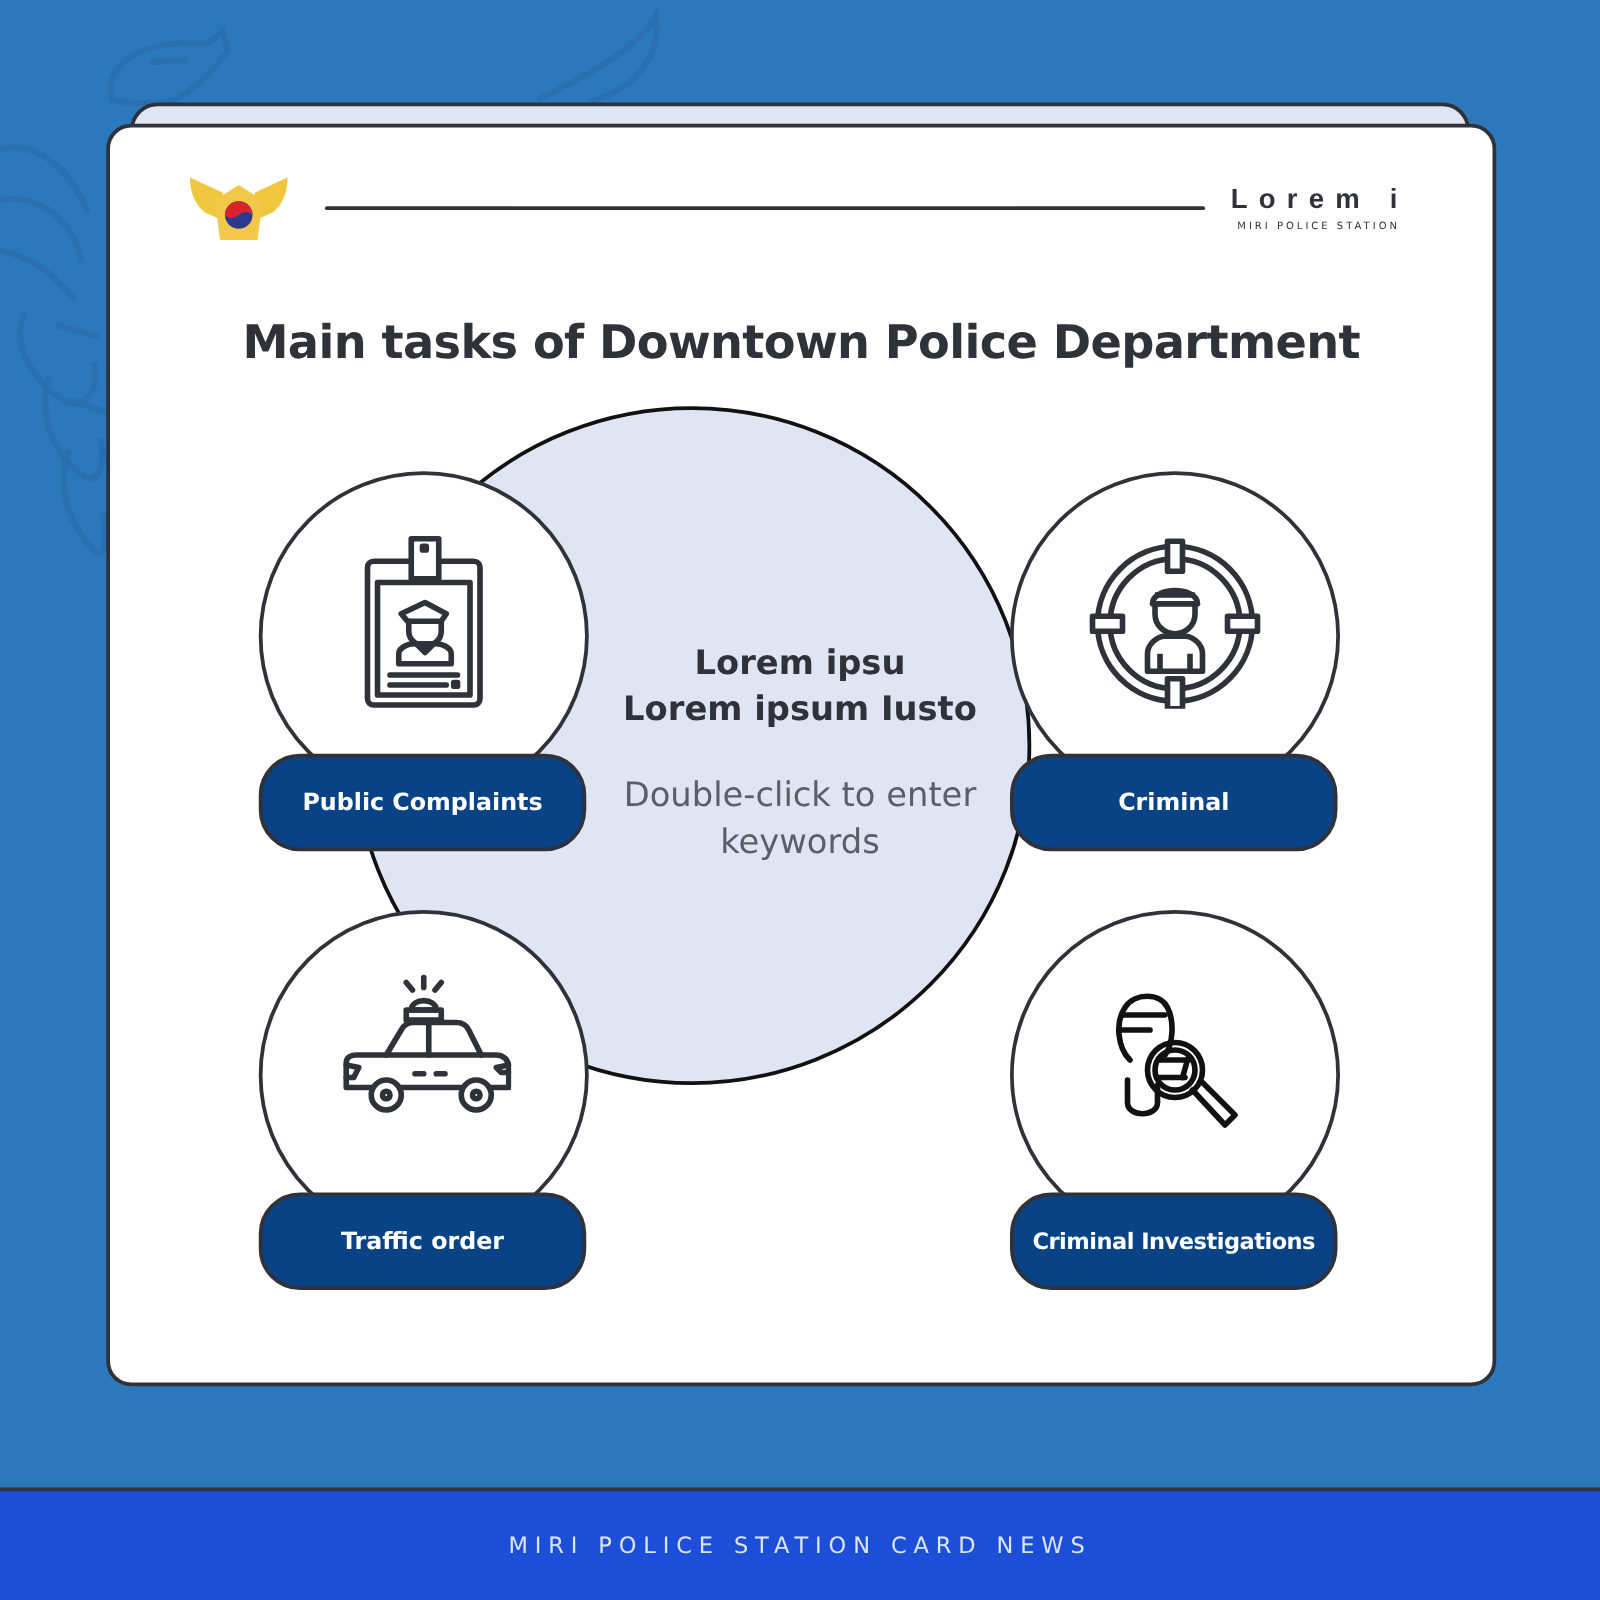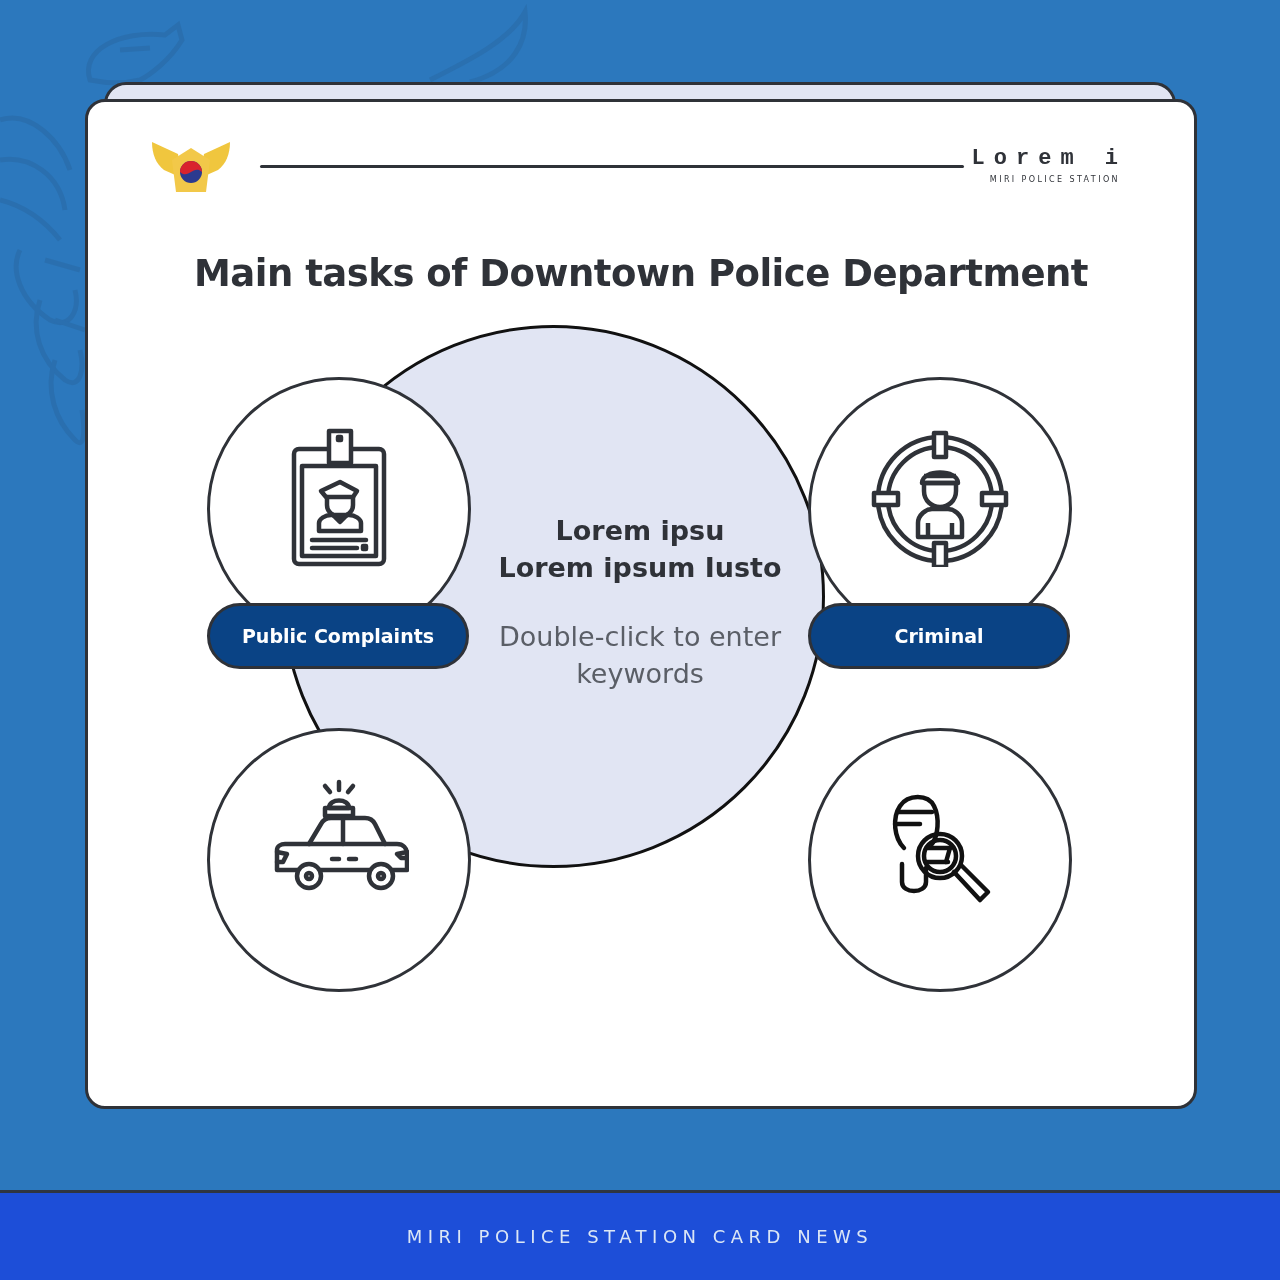--- a/index.html
+++ b/index.html
@@ -21,21 +21,21 @@
     position: absolute; left: 85px; top: 99px; width: 1112px; height: 1010px;
     background: #ffffff; border: 3px solid #2f3238; border-radius: 20px;
   }
   .logo { position: absolute; left: 62px; top: 38px; width: 82px; height: 56px; }
   .header-line {
     position: absolute; left: 172px; top: 63px; width: 704px; height: 3px;
     background: #2f3238; border-radius: 2px;
   }
   .brand { position: absolute; right: 76px; top: 44px; text-align: right; }
   .brand-title {
-    font-family: Liberation Mono, monospace; font-size: 22px; font-weight: bold;
+    font-family: Liberation Sans, sans-serif; font-size: 22px; font-weight: bold;
     letter-spacing: 9px; color: #2f3238; margin-right: -9px;
   }
   .brand-sub {
     font-family: "DejaVu Sans", sans-serif; font-size: 8px; letter-spacing: 2.4px;
     color: #2f3238; margin-top: 4px; margin-right: -2px;
   }
   .title {
     position: absolute; left: 0; width: 100%; top: 150px; text-align: center;
     font-family: "DejaVu Sans", sans-serif; font-weight: bold; font-size: 37px;
     color: #2f3238; letter-spacing: -0.5px;
@@ -59,21 +59,21 @@
     position: absolute; width: 264px; height: 294px;
   }
   .task-circle {
     position: absolute; left: 0; top: 0; width: 264px; height: 264px;
     border-radius: 50%; background: #ffffff; border: 3px solid #2f3238;
   }
   .task-icon {
     position: absolute; left: 62px; top: 50px; width: 140px; height: 140px;
   }
   .task-pill {
-    position: absolute; left: 0; top: 226px; width: 262px; height: 66px;
+    position: absolute; left: 0; top: 226px; width: 262px; height: 78px;
     border-radius: 33px; background: #0a4385; border: 3px solid #2f3238;
     display: flex; align-items: center; justify-content: center;
     color: #ffffff; font-family: "DejaVu Sans", sans-serif; font-weight: bold;
     font-size: 19px; white-space: nowrap; cursor: pointer;
   }
   .task-pill.long { font-size: 18px; letter-spacing: -0.4px; }
   .footer {
     position: absolute; left: 0; top: 1190px; width: 1280px; height: 90px;
     background: #1d4ed8; border-top: 3px solid #2f3540;
     display: flex; align-items: center; justify-content: center;
@@ -181,33 +181,35 @@
     <path d="M8 92 L 8 72 C 8 68, 12 66, 16 66 L 128 66 C 134 66, 138 70, 138 76 L 138 92 Z"></path>
     <path d="M8 74 L 18 76 L 14 84 L 8 84"></path>
     <path d="M138 74 L 128 76 L 132 80 L 138 80"></path>
     <line x1="63" y1="81" x2="70" y2="81"></line>
     <line x1="80" y1="81" x2="87" y2="81"></line>
     <circle cx="40" cy="98" r="12" fill="#fff"></circle>
     <circle cx="40" cy="98" r="3"></circle>
     <circle cx="112" cy="98" r="12" fill="#fff"></circle>
     <circle cx="112" cy="98" r="3"></circle>
   </svg>
+  <div class="task-pill">Traffic order</div>
 </div>
 
 <div class="task" style="left:808px; top:728px;">
   <div class="task-circle"></div>
   <svg class="task-icon" viewBox="0 0 140 140" fill="none" stroke="#111" stroke-width="4.5" stroke-linejoin="round" stroke-linecap="round">
     <path d="M34 70 C 24 60, 22 40, 30 28 C 38 16, 58 16, 64 28 C 70 40, 68 58, 62 66"></path>
     <line x1="28" y1="34" x2="62" y2="34"></line>
     <line x1="25" y1="46" x2="50" y2="46"></line>
     <path d="M32 86 L 32 104 C 32 116, 56 116, 56 104 L 56 90"></path>
     <circle cx="70" cy="78" r="22"></circle>
     <circle cx="70" cy="78" r="16"></circle>
     <line x1="58" y1="70" x2="80" y2="70"></line>
     <line x1="56" y1="84" x2="78" y2="84"></line>
     <path d="M80 70 L 76 84"></path>
     <path d="M84 94 L 110 122 L 118 114 L 92 88"></path>
   </svg>
+  <div class="task-pill long">Criminal Investigations</div>
 </div>
 
 <div class="footer">
   <div class="footer-text">MIRI POLICE STATION CARD NEWS</div>
 </div>
 
 </body></html>

